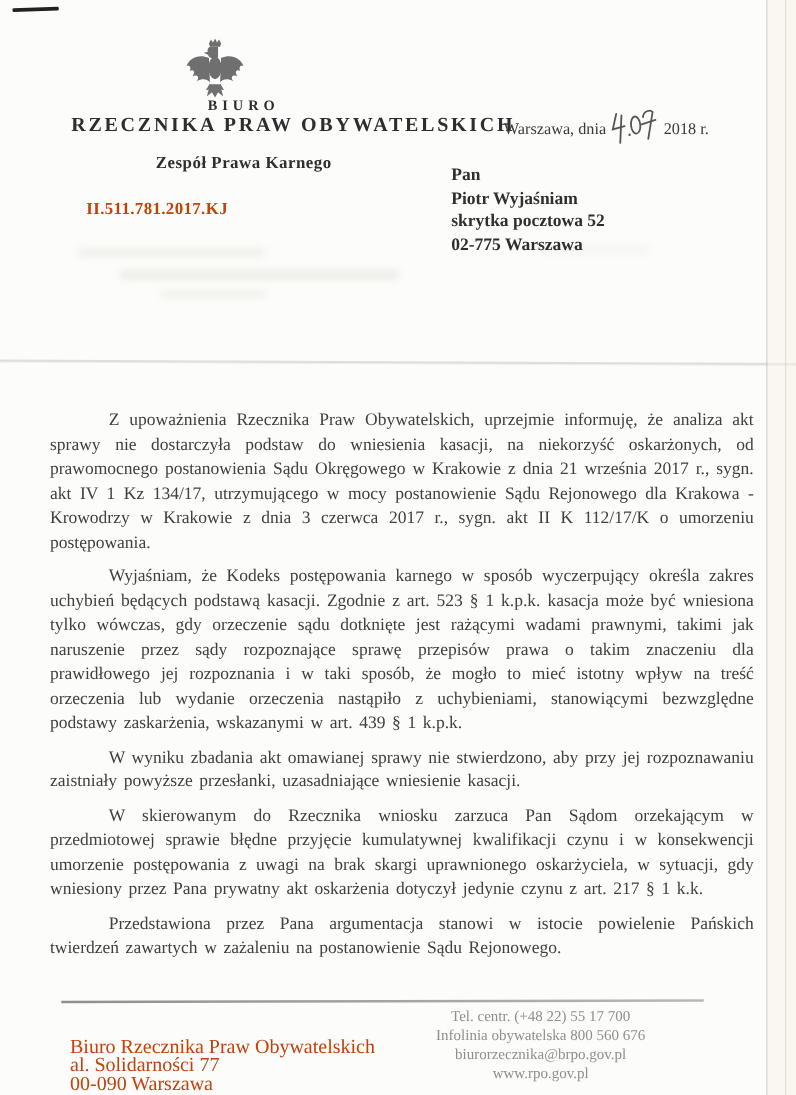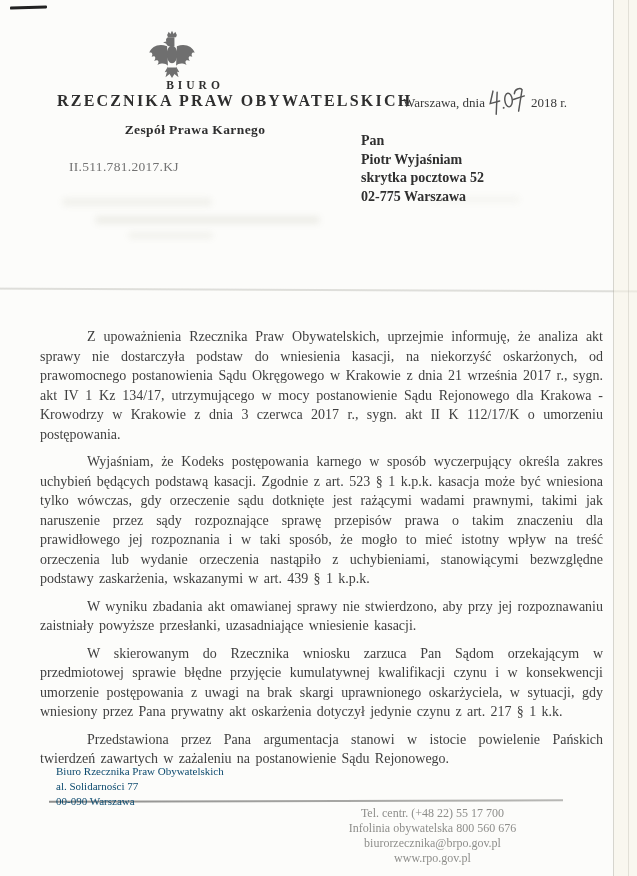--- a/index.html
+++ b/index.html
@@ -26,36 +26,36 @@
   
   .eagle{position:absolute;left:146px;top:30px;width:52px;height:52px;}
   .office-block{position:absolute;left:33px;top:79px;width:276px;text-align:center;color:#2e2e2e;margin-left:24px;}
   .office-line1{font-size:11.5px;font-weight:bold;letter-spacing:4px;}
   .office-line2{font-size:16px;font-weight:bold;letter-spacing:2.2px;margin-top:1px;white-space:nowrap;}
   .department{font-size:13.5px;font-weight:bold;margin-top:12px;letter-spacing:.4px;}
   .dateline{position:absolute;left:403px;top:84px;font-size:13px;color:#3a3a3a;white-space:nowrap;}
   .hand-svg{width:42px;height:34px;vertical-align:-11px;margin:0 3px 0 1px;}
   .sr{position:absolute;width:1px;height:1px;overflow:hidden;clip:rect(0 0 0 0);}
   
-  .ref{position:absolute;left:69px;top:159px;font-size:13.5px;font-weight:normal;color:#737373;letter-spacing:.3px;}
+  .ref{position:absolute;left:69px;top:159px;font-size:13.5px;font-weight:bold;color:#c2410c;letter-spacing:.3px;}
   .recipient{position:absolute;left:361px;top:132px;font-size:14px;font-weight:bold;line-height:18.5px;color:#2f2f2f;}
   
   .body-text{position:absolute;left:40px;top:327px;width:563px;}
   .body-text p{
     margin:0 0 8px 0;
     font-size:14px;
     line-height:19.5px;
     text-align:justify;
     text-indent:47px;
     word-spacing:1.8px;
     color:#3f3f3f;
   }
   
   .footer-rule{position:absolute;left:49px;top:792px;width:514px;height:2px;border:none;background:linear-gradient(to right,#8f8f8d,#b8b8b5);transform:rotate(-.15deg);}
-  .footer-left{position:absolute;left:56px;top:764px;font-size:11px;line-height:15px;color:#0c4a6e;}
+  .footer-left{position:absolute;left:56px;top:830px;font-size:16px;line-height:15px;color:#c2410c;}
   .footer-right{position:absolute;left:300px;top:806px;width:265px;text-align:center;font-size:12px;line-height:15px;color:#8e8e8b;}
 </style>
 </head>
 <body>
 
 <div class="page">
 
   <div class="mark-topleft"></div>
   <div class="fold-line"></div>
   <div class="edge-strip"></div>

